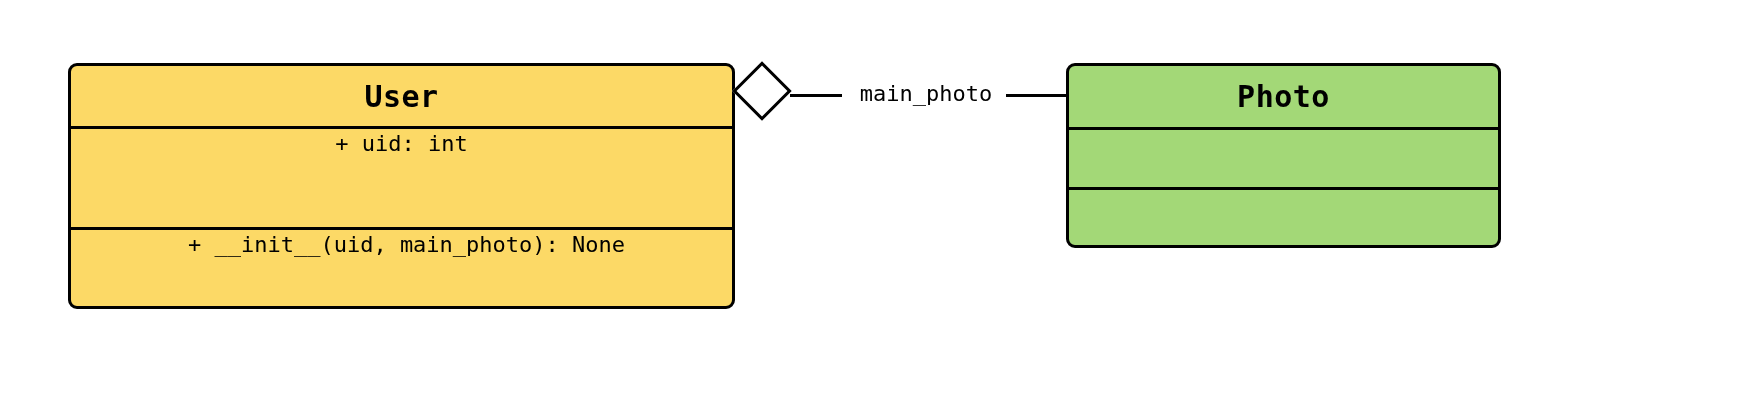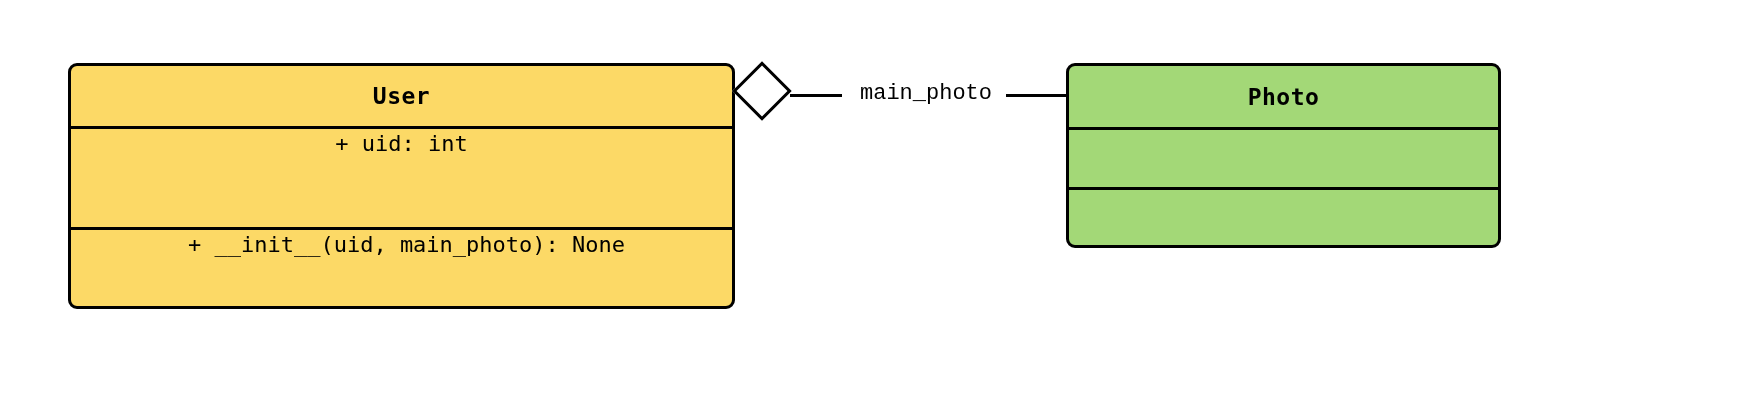--- a/index.html
+++ b/index.html
@@ -40,21 +40,21 @@
 
   .uml-compartment + .uml-compartment {
     border-top: 3px solid #000000;
   }
 
   .uml-title {
     display: flex;
     align-items: center;
     justify-content: center;
     font-weight: bold;
-    font-size: 23px;
+    font-size: 30px;
     color: #000000;
     letter-spacing: 0.5px;
   }
 
   .uml-members {
     display: flex;
     flex-direction: row;
     justify-content: center;
     padding: 0 17px;
   }
@@ -139,21 +139,20 @@
     position: absolute;
     left: 112px;
     top: 19px;
     width: 168px;
     text-align: center;
     font-size: 22px;
     line-height: 30px;
     color: #000000;
     background: #ffffff;
     white-space: pre;
-    font-family: Liberation Mono, monospace;
   }
 </style>
 </head>
 <body>
 
 <div id="diagram-canvas">
 
   <div class="uml-class" id="class-user">
 
     <div class="uml-compartment compartment-title uml-title">User</div>

